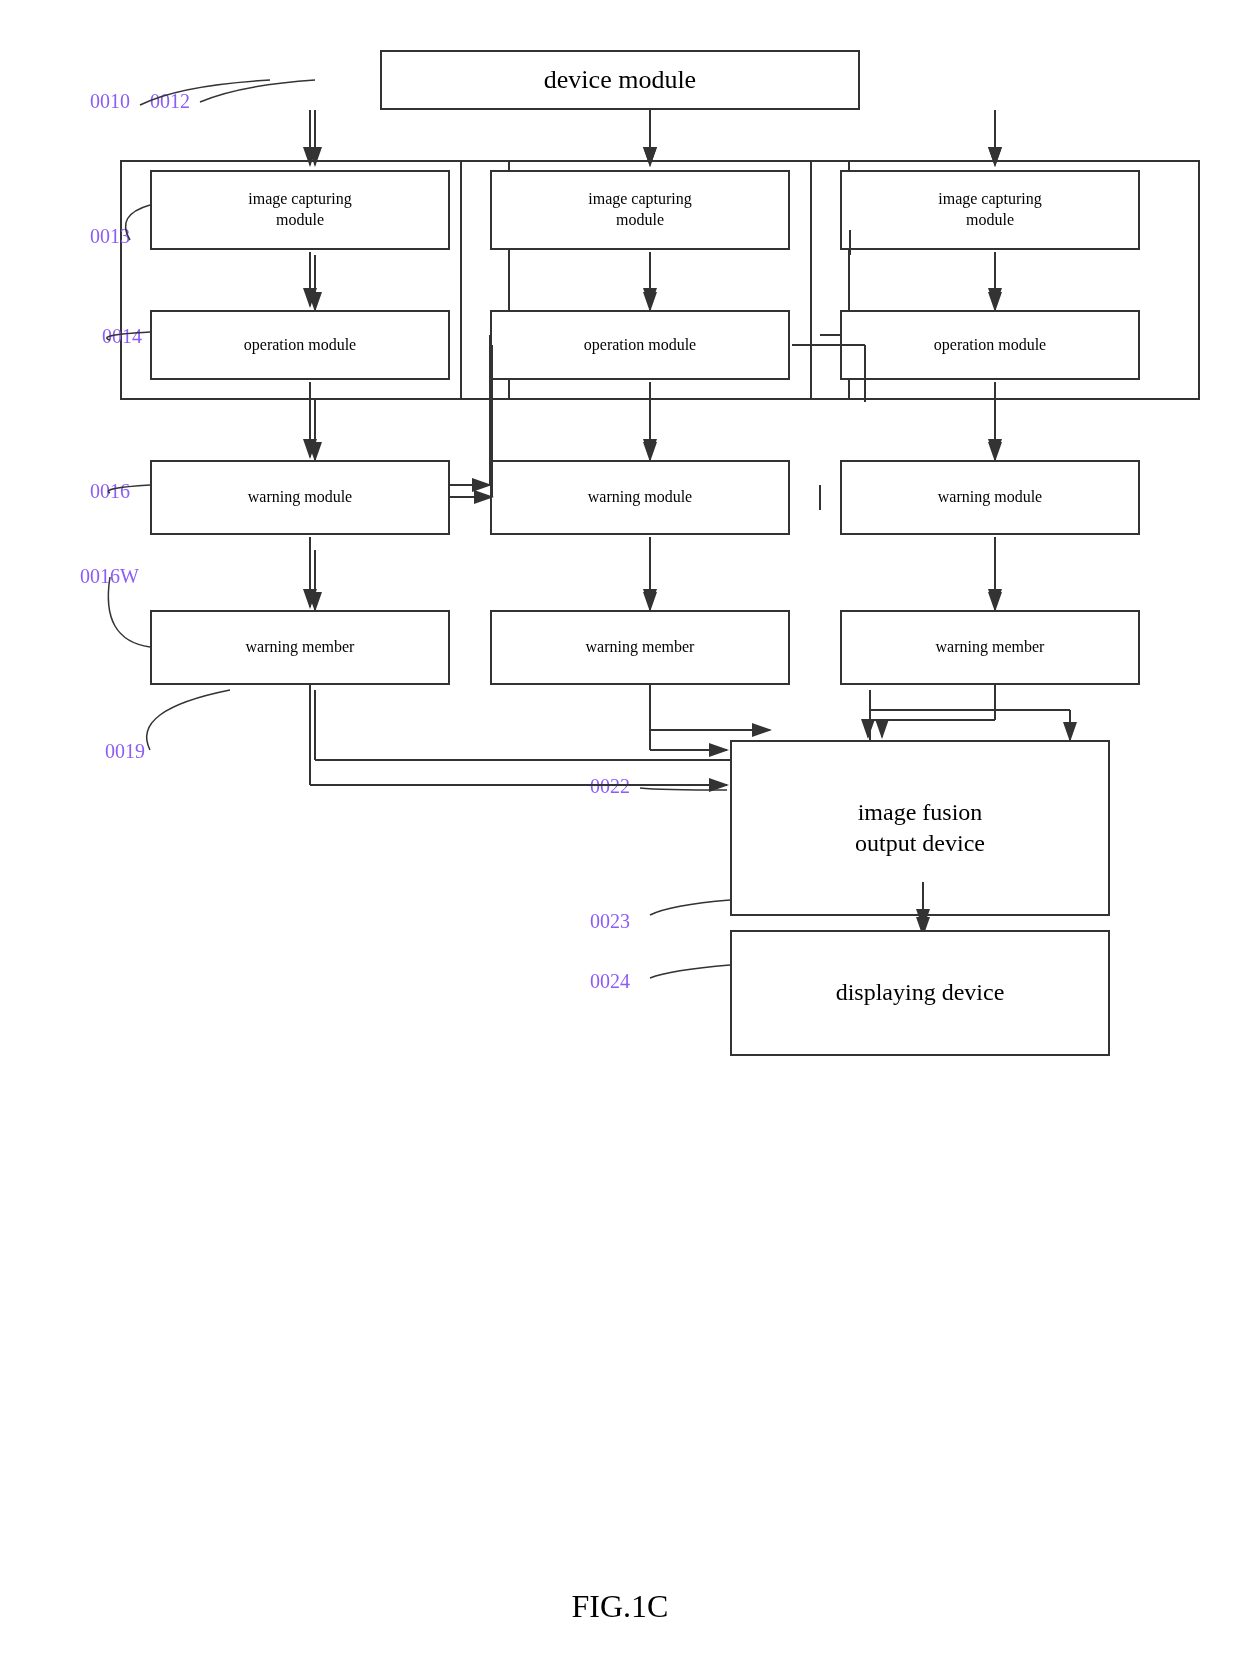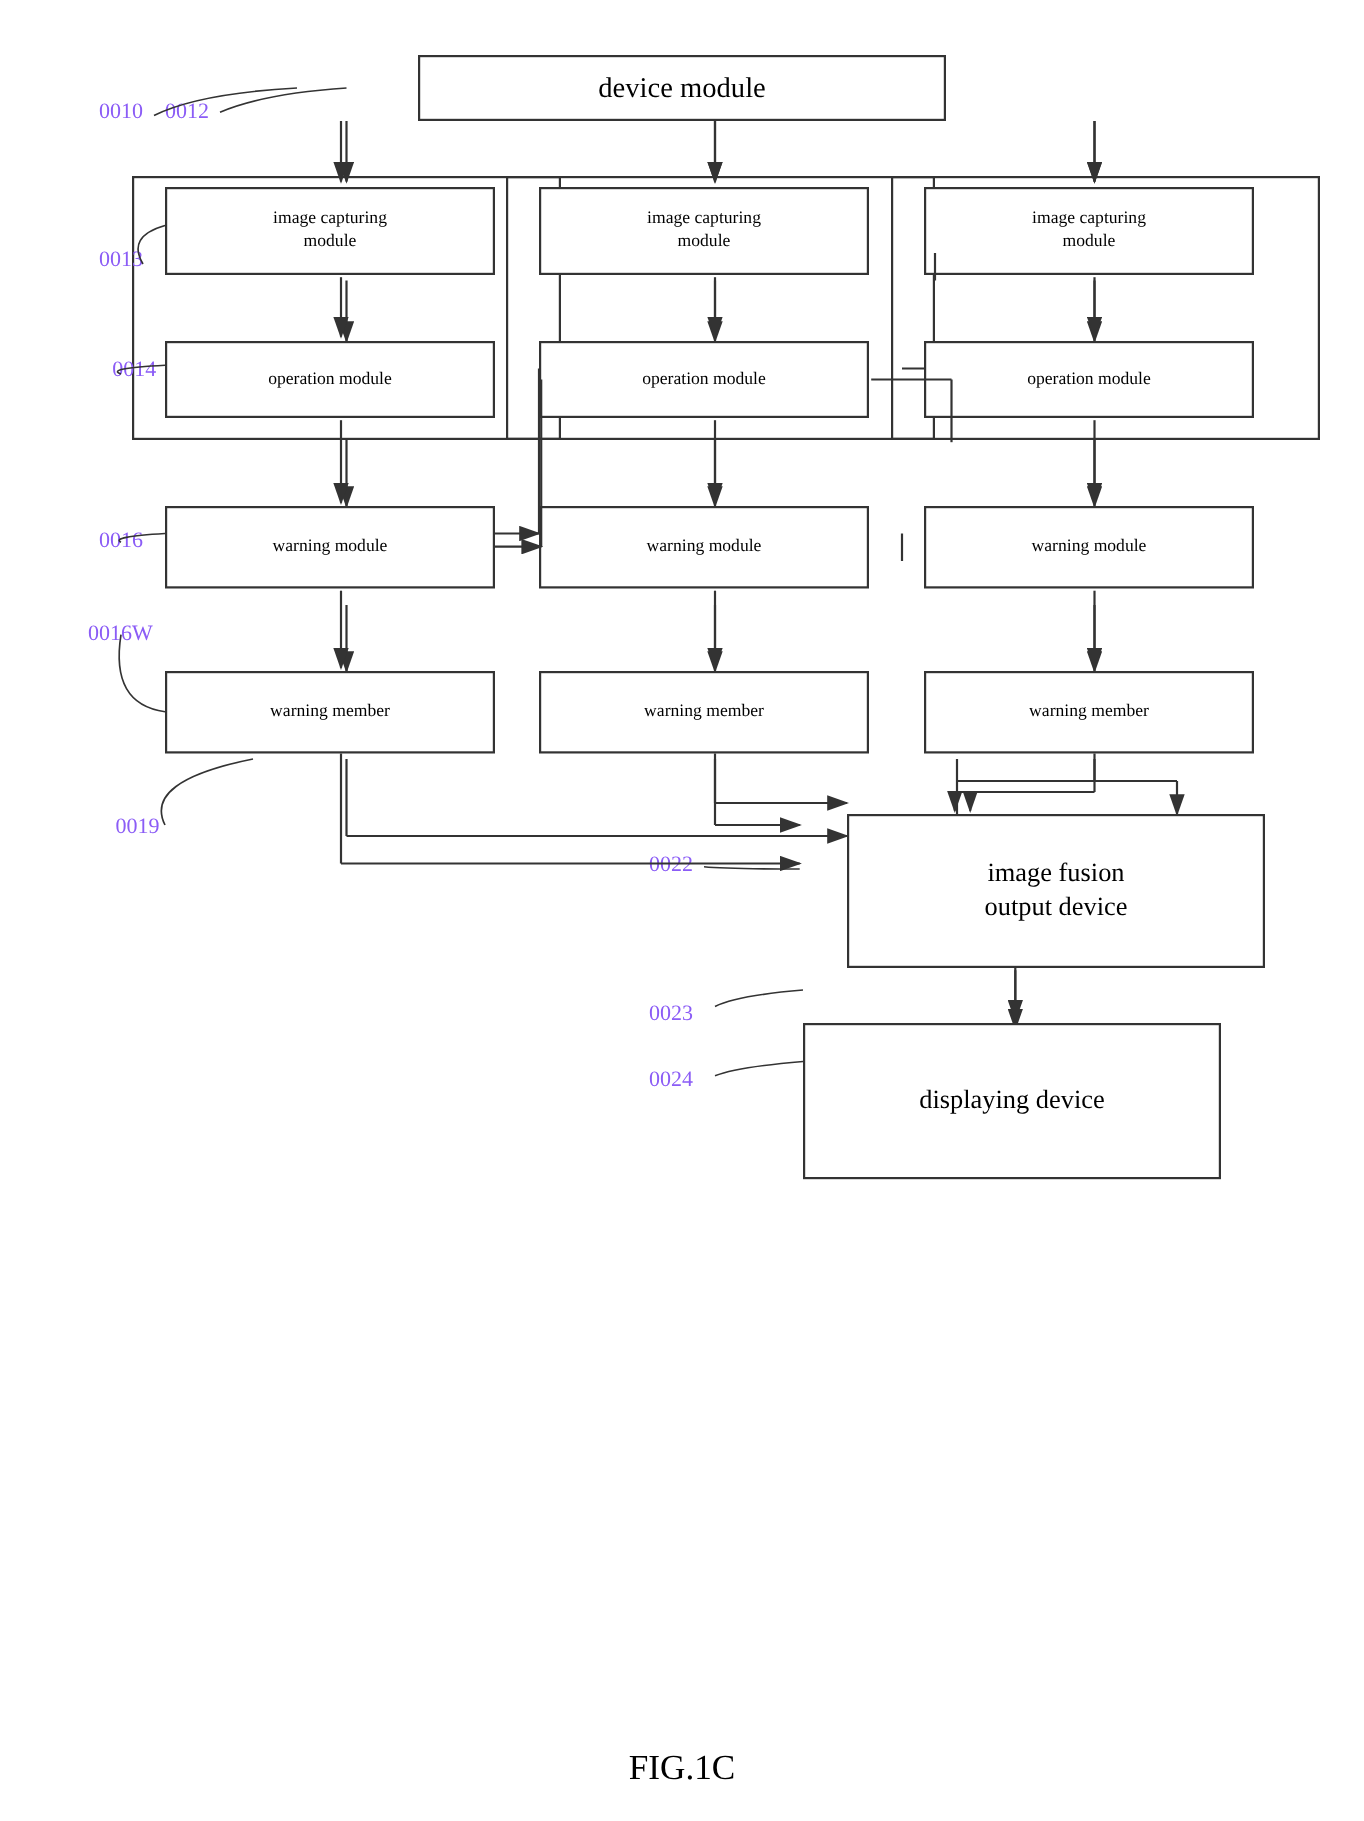--- a/index.html
+++ b/index.html
@@ -171,26 +171,26 @@
   </div>
 
   <div class="box" style="left:460px; top:580px; width:300px; height:75px;">
     <span>warning member</span>
   </div>
 
   <div class="box" style="left:810px; top:580px; width:300px; height:75px;">
     <span>warning member</span>
   </div>
 
-  <div class="box" style="left:700px; top:710px; width:380px; height:140px; font-size:24px;margin-left:40px;">
+  <div class="box" style="left:700px; top:710px; width:380px; height:176px; font-size:24px;">
     <span style="white-space:pre-line;">image fusion
 output device</span>
   </div>
 
-  <div class="box" style="left:700px; top:900px; width:380px; height:142px; font-size:24px;">
+  <div class="box" style="left:700px; top:900px; width:380px; height:126px; font-size:24px;">
     <span>displaying device</span>
   </div>
 
   <div class="label" style="left:60px; top:60px;">0010</div>
   <div class="label" style="left:120px; top:60px;">0012</div>
   <div class="label" style="left:60px; top:195px;text-align:right;">0013</div>
   <div class="label" style="left:60px; top:295px;margin-left:12px;">0014</div>
   <div class="label" style="left:60px; top:450px;">0016</div>
   <div class="label" style="left:50px; top:535px;">0016W</div>
   <div class="label" style="left:75px; top:710px;">0019</div>

